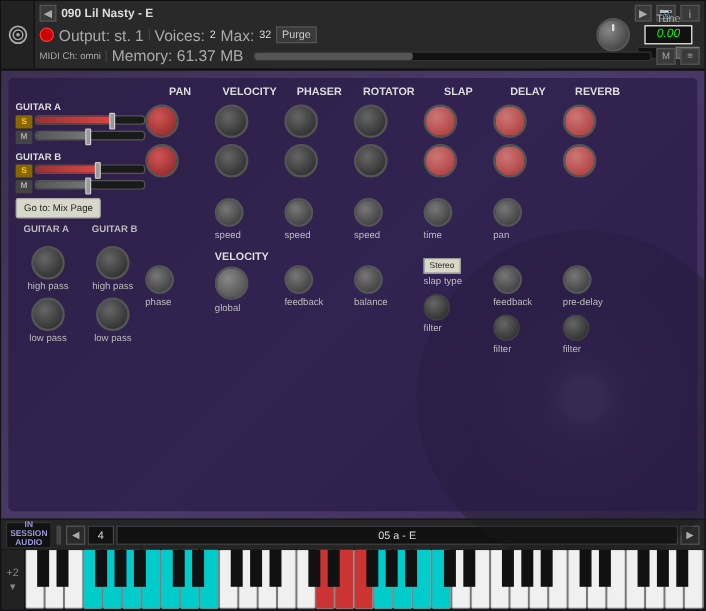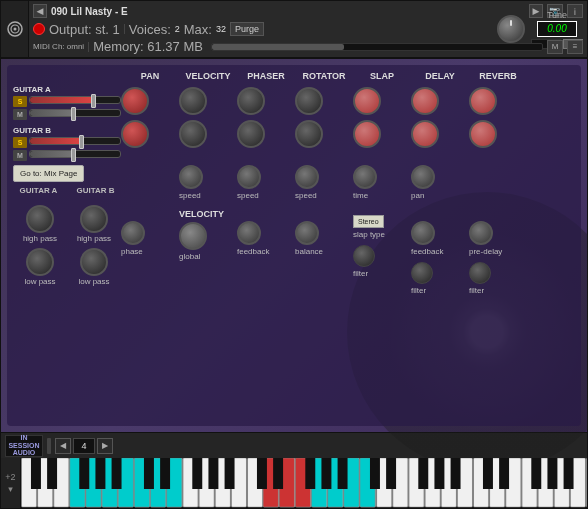--- a/index.html
+++ b/index.html
@@ -655,20 +655,21 @@
         <span>SESSION</span><br>
         <span>AUDIO</span>
       </div>
     </div>
     <div style="width:4px;height:16px;background:#444;border-radius:1px;"></div>
     <div style="display:flex;align-items:center;gap:2px;flex:1;">
       <div style="width:16px;height:16px;background:#2a2a2a;border:1px solid #555;display:flex;align-items:center;justify-content:center;cursor:pointer;">
         <span style="color:#aaa;font-size:8px;">◀</span>
       </div>
       <div class="footer-num-box">4</div>
+      <div class="footer-name-box">05 a - E</div>
       <div style="width:16px;height:16px;background:#2a2a2a;border:1px solid #555;display:flex;align-items:center;justify-content:center;cursor:pointer;">
         <span style="color:#aaa;font-size:8px;">▶</span>
       </div>
     </div>
   </div>
 
   <div class="piano-bar">
     <div class="piano-side-ctrl">
       <span class="piano-ctrl">+2</span>
       <span class="piano-ctrl">▾</span>

